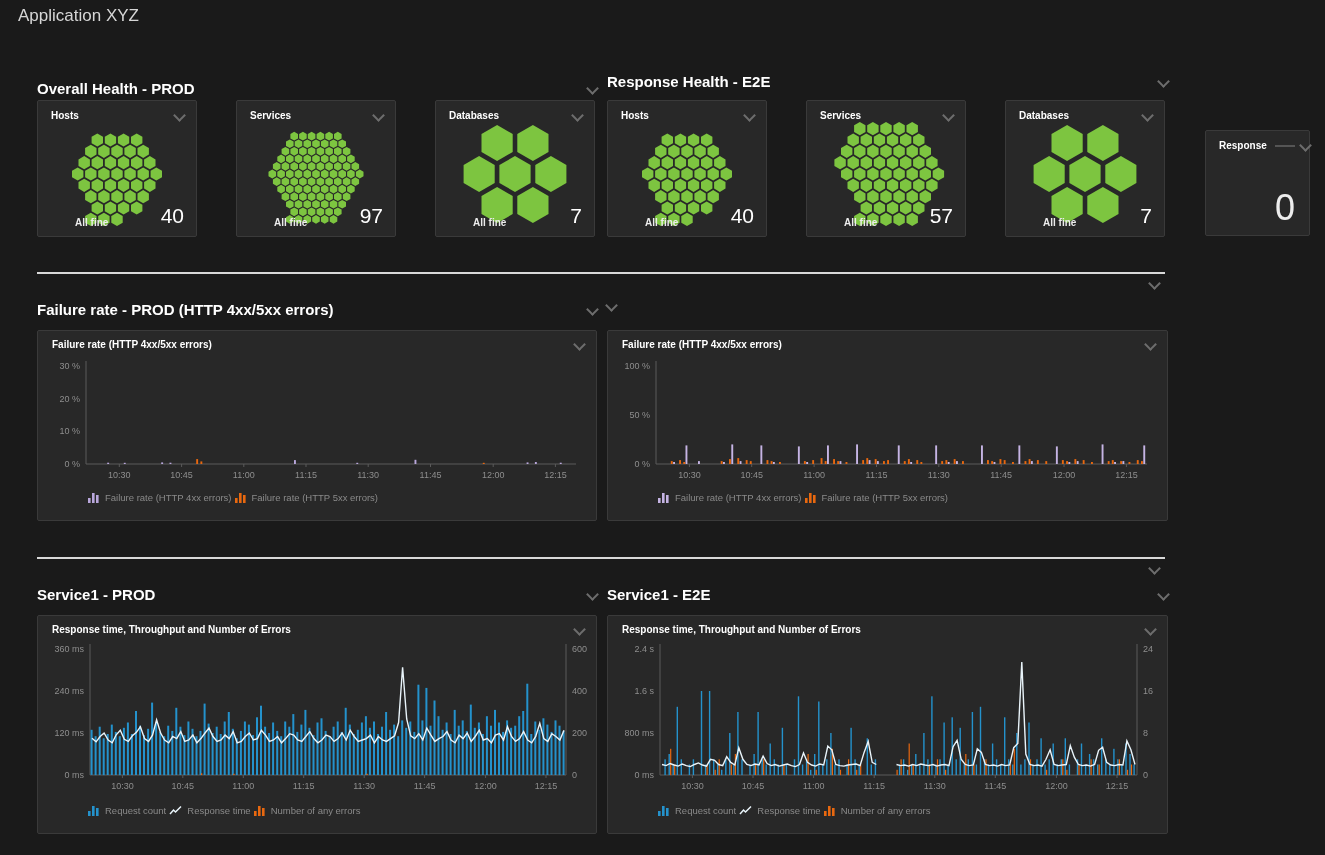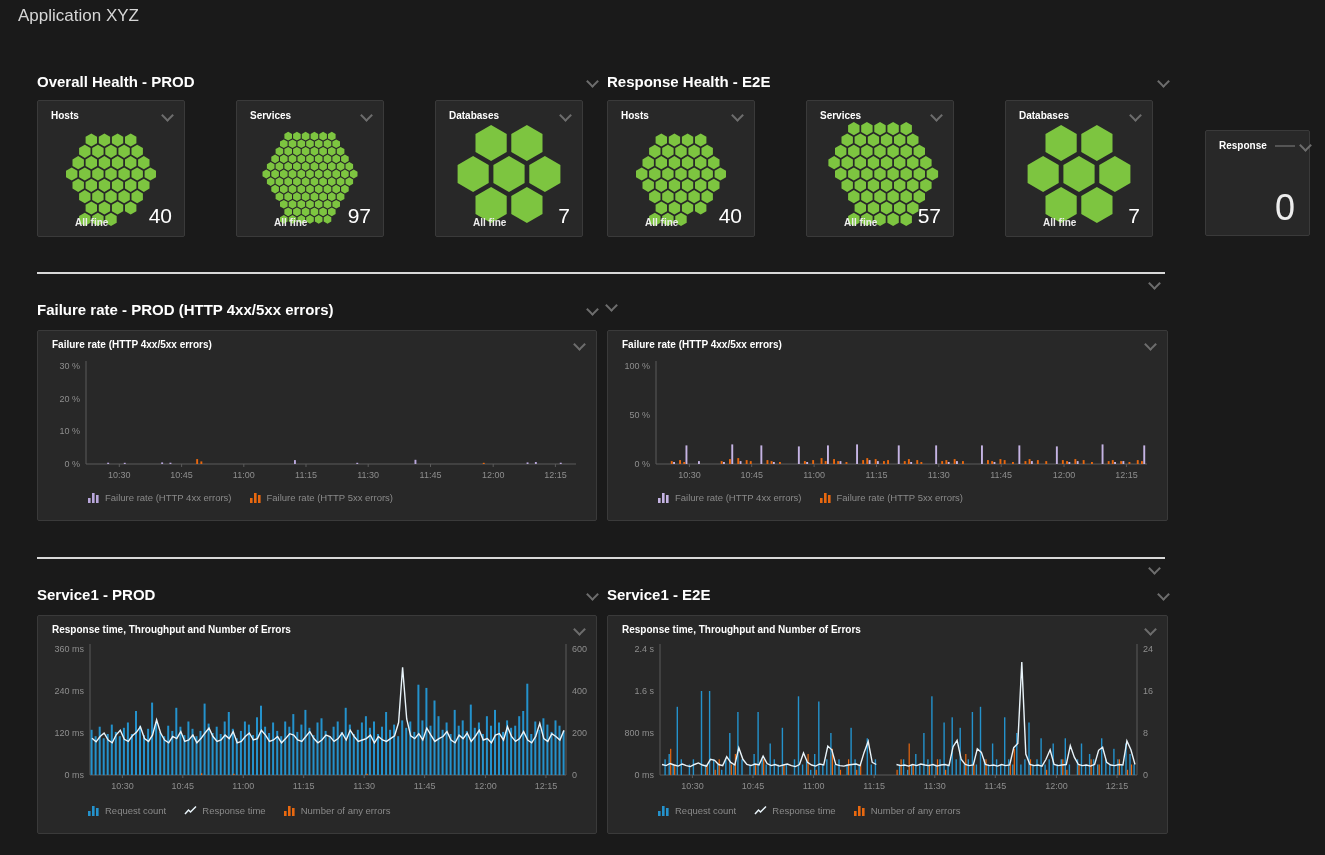--- a/index.html
+++ b/index.html
@@ -3,51 +3,51 @@
 <meta charset="utf-8">
 <style>
   html,body{margin:0;padding:0;background:#1a1a1a;font-family:"Liberation Sans",sans-serif;}
   #app{position:relative;width:1325px;height:855px;background:#1a1a1a;overflow:hidden;}
   .page-title{position:absolute;left:18px;top:6px;color:#d6d6d6;font-size:17px;}
   .sec-h{position:absolute;display:flex;justify-content:space-between;align-items:center;color:#fff;font-size:15px;font-weight:bold;}
   .col-l{left:37px;width:560px;}
   .col-r{left:607px;width:561px;}
   .chev{width:7px;height:7px;border-right:2px solid #6d6d6d;border-bottom:2px solid #6d6d6d;transform:rotate(45deg);display:inline-block;flex:none;}
   .tile{position:absolute;background:#282828;border:1px solid #3a3a3a;border-radius:2px;box-sizing:border-box;}
-  .h-tile{width:148px;height:137px;top:100px;}
+  .h-tile{width:160px;height:137px;top:100px;}
   .tile-head{display:flex;justify-content:space-between;align-items:center;padding:9px 12px 0 13px;}
   .tile-title{color:#fff;font-size:10px;font-weight:bold;}
   .hexwrap{position:absolute;left:50%;top:54%;transform:translate(-50%,-50%);}
   .tile-bottom{position:absolute;left:13px;right:12px;bottom:8px;display:flex;justify-content:space-between;align-items:flex-end;margin-left:24px;}
   .status{color:#ececec;font-size:10px;font-weight:bold;}
   .count{color:#fff;font-size:21px;}
   .p-tile{left:1205px;top:130px;width:105px;height:106px;}
   .p-num{position:absolute;right:14px;bottom:6px;color:#ededed;font-size:36px;font-weight:300;}
   .spark{width:20px;height:2px;background:#555;margin-left:8px;margin-right:6px;flex:1 0 auto;max-width:22px;}
   .divider{position:absolute;height:2px;background:#d8d8d8;left:37px;width:1128px;}
   .divchev{position:absolute;left:1150px;}
   .chart-tile{height:191px;top:330px;}
   .svc-tile{height:219px;top:615px;}
   .cw-l{left:37px;width:560px;}
   .cw-r{left:607px;width:561px;}
   .chart-head{display:flex;justify-content:space-between;align-items:center;padding:8px 12px 0 14px;}
   .chart-title{color:#fff;font-size:10px;font-weight:bold;text-align:right;}
   .chartbox{margin-top:2px;}
   .tk{font-size:9px;fill:#8e8e8e;}
-  .legend{display:flex;gap:18px;align-items:center;margin:0 0 0 50px;}
+  .legend{display:flex;gap:3px;align-items:center;margin:0 0 0 50px;}
   .leg-item{display:flex;gap:5px;align-items:center;color:#8a8a8a;font-size:9.5px;}
   svg{display:block;}
 </style>
 </head>
 <body>
 
 <div id="app">
   <div class="page-title">Application XYZ</div>
 
-  <div class="sec-h col-l" style="top:73px;text-align:right;">
+  <div class="sec-h col-l" style="top:80px;text-align:right;">
     <span>Overall Health - PROD</span>
     <span class="chev"></span>
   </div>
   <div class="sec-h col-r" style="top:73px;">
     <span>Response Health - E2E</span>
     <span class="chev"></span>
   </div>
 
   <div class="tile h-tile" style="left:37px;">
     <div class="tile-head">

